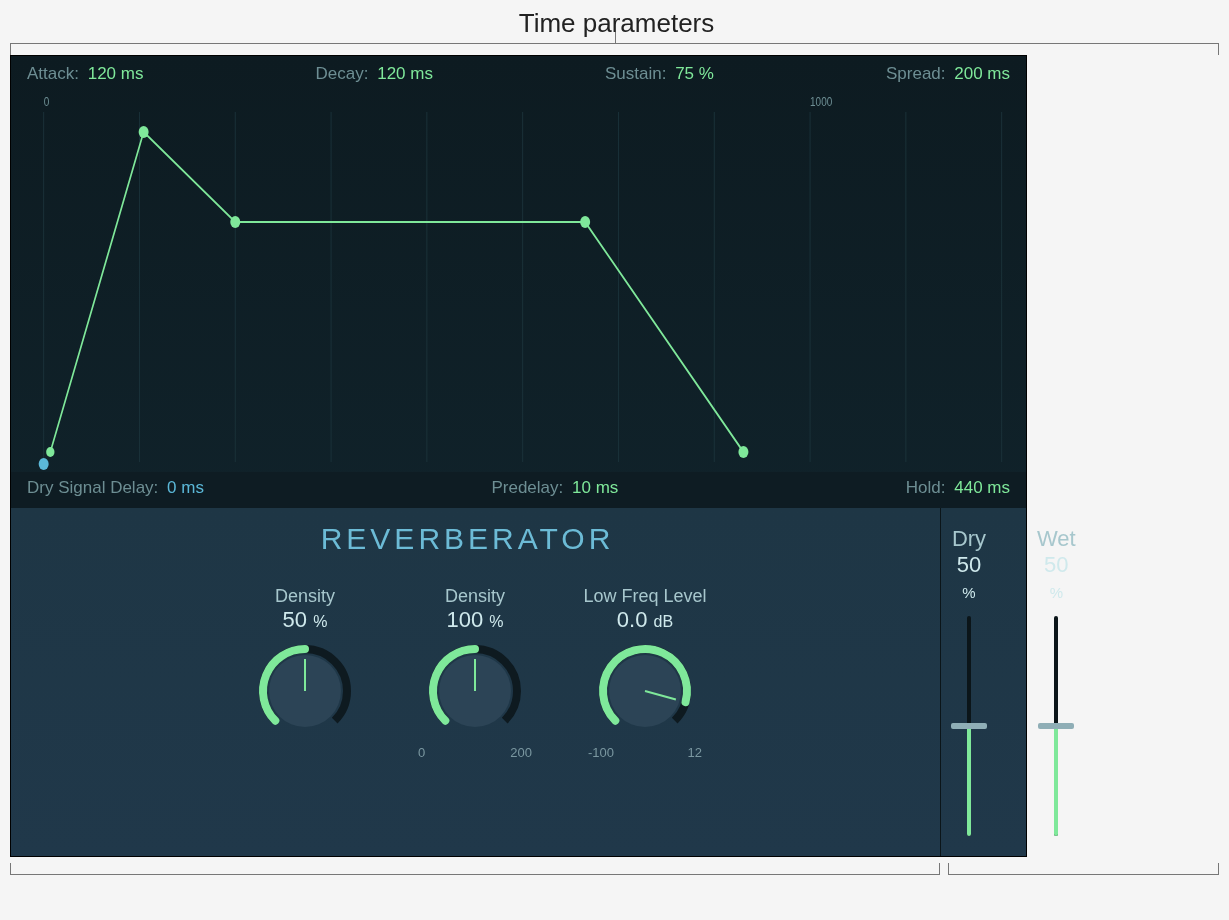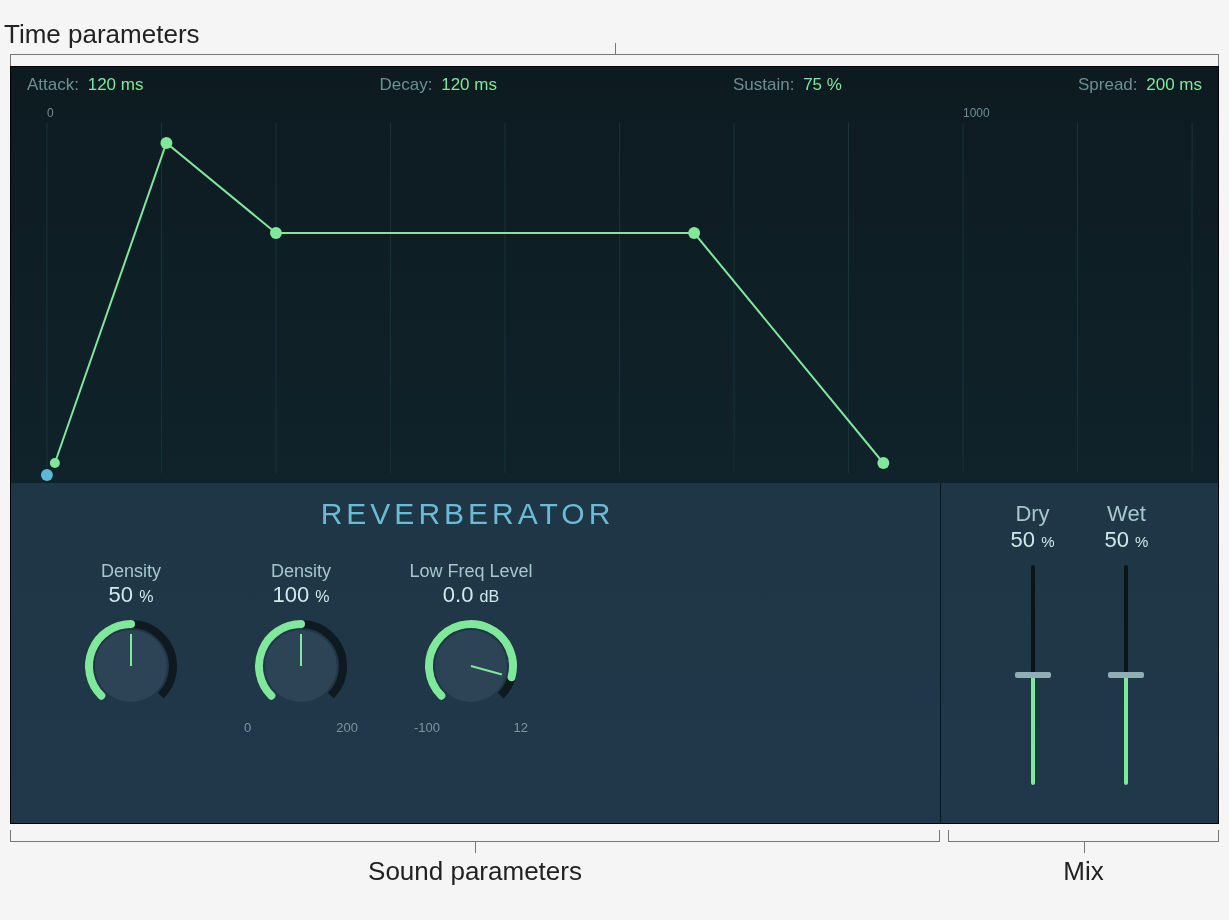--- a/index.html
+++ b/index.html
@@ -6,25 +6,25 @@
   body {
     background: #f5f5f5;
     font-family: -apple-system, "Helvetica Neue", Arial, sans-serif;
     width: 1229px;
     padding: 0;
   }
   .outer {
     width: 1229px;
   }
   .annotation-top {
+    text-align: center;
     font-size: 26px;
     color: #222;
     padding: 8px 0 4px 4px;
     position: relative;
-    margin-top: 11px;
   }
   .bracket-top {
     height: 12px;
     border-top: 1px solid #777;
     border-left: 1px solid #777;
     border-right: 1px solid #777;
     margin: 0 10px 0 10px;
     position: relative;
   }
   .bracket-top::after {
@@ -34,21 +34,21 @@
     top: -12px;
     width: 1px;
     height: 12px;
     background: #777;
   }
   .plugin {
     margin: 0 10px;
     background: linear-gradient(#0f1d24, #111f26);
     border: 1px solid #000;
     color: #b9d8da;
-    width: 1209px;
+    width: 1017px;
     position: relative;
   }
   
   .time-section {
     background: linear-gradient(#0d1b21, #10222a);
     position: relative;
   }
   .adsr-row {
     display: flex;
     justify-content: space-between;
@@ -94,21 +94,21 @@
   .sound-title {
     text-align: center;
     font-size: 30px;
     letter-spacing: 4px;
     color: #6cbbd6;
     font-weight: 300;
     margin-bottom: 30px;
   }
   .knob-row {
     display: flex;
-    justify-content: flex-start;
+    justify-content: center;
     align-items: flex-start;
     padding: 0 20px;
     margin-left: 15px;
   }
   .knob-cell {
     text-align: center;
     width: 170px;
   }
   .knob-label { color: #a7c7cd; font-size: 18px; font-weight: 300; }
   .knob-value { color: #cfe9ec; font-size: 22px; font-weight: 300; margin-bottom: 8px; }
@@ -213,20 +213,34 @@
           <polyline class="env-line" points="28,360 140,40 250,130 670,130 860,360"></polyline>
           <circle class="env-point env-point-blue" cx="20" cy="372" r="6"></circle>
           <circle class="env-point" cx="28" cy="360" r="5"></circle>
           <circle class="env-point" cx="140" cy="40" r="6"></circle>
           <circle class="env-point" cx="250" cy="130" r="6"></circle>
           <circle class="env-point" cx="670" cy="130" r="6"></circle>
           <circle class="env-point" cx="860" cy="360" r="6"></circle>
         </svg>
       </div>
 
+      <div class="delay-row">
+        <span class="param">
+          <span class="label">Dry Signal Delay:</span>
+          <span class="val-blue">0 ms</span>
+        </span>
+        <span class="param">
+          <span class="label">Predelay:</span>
+          <span class="val">10 ms</span>
+        </span>
+        <span class="param">
+          <span class="label">Hold:</span>
+          <span class="val">440 ms</span>
+        </span>
+      </div>
     </div>
 
     <div class="lower">
       <div class="sound-section">
         <div class="sound-title">REVERBERATOR</div>
         <div class="knob-row" id="knob-row">
             <div class="knob-cell">
     <div class="knob-label">Density</div>
     <div class="knob-value">50 <span class="unit">%</span></div>
     <svg class="knob-svg" viewBox="0 0 100 100">
@@ -299,19 +313,14 @@
       </div>
     </div>
 
   </div>
 
   <div class="bottom-annot">
     <div class="bracket-bottom" style="flex:0 0 930px;"></div>
     <div style="width:8px"></div>
     <div class="bracket-bottom" style="flex:1;"></div>
   </div>
-  <div class="bottom-labels">
-    <div style="flex:0 0 930px;">Sound parameters</div>
-    <div style="width:8px"></div>
-    <div style="flex:1;">Mix</div>
-  </div>
 
 </div>
 
 </body></html>

